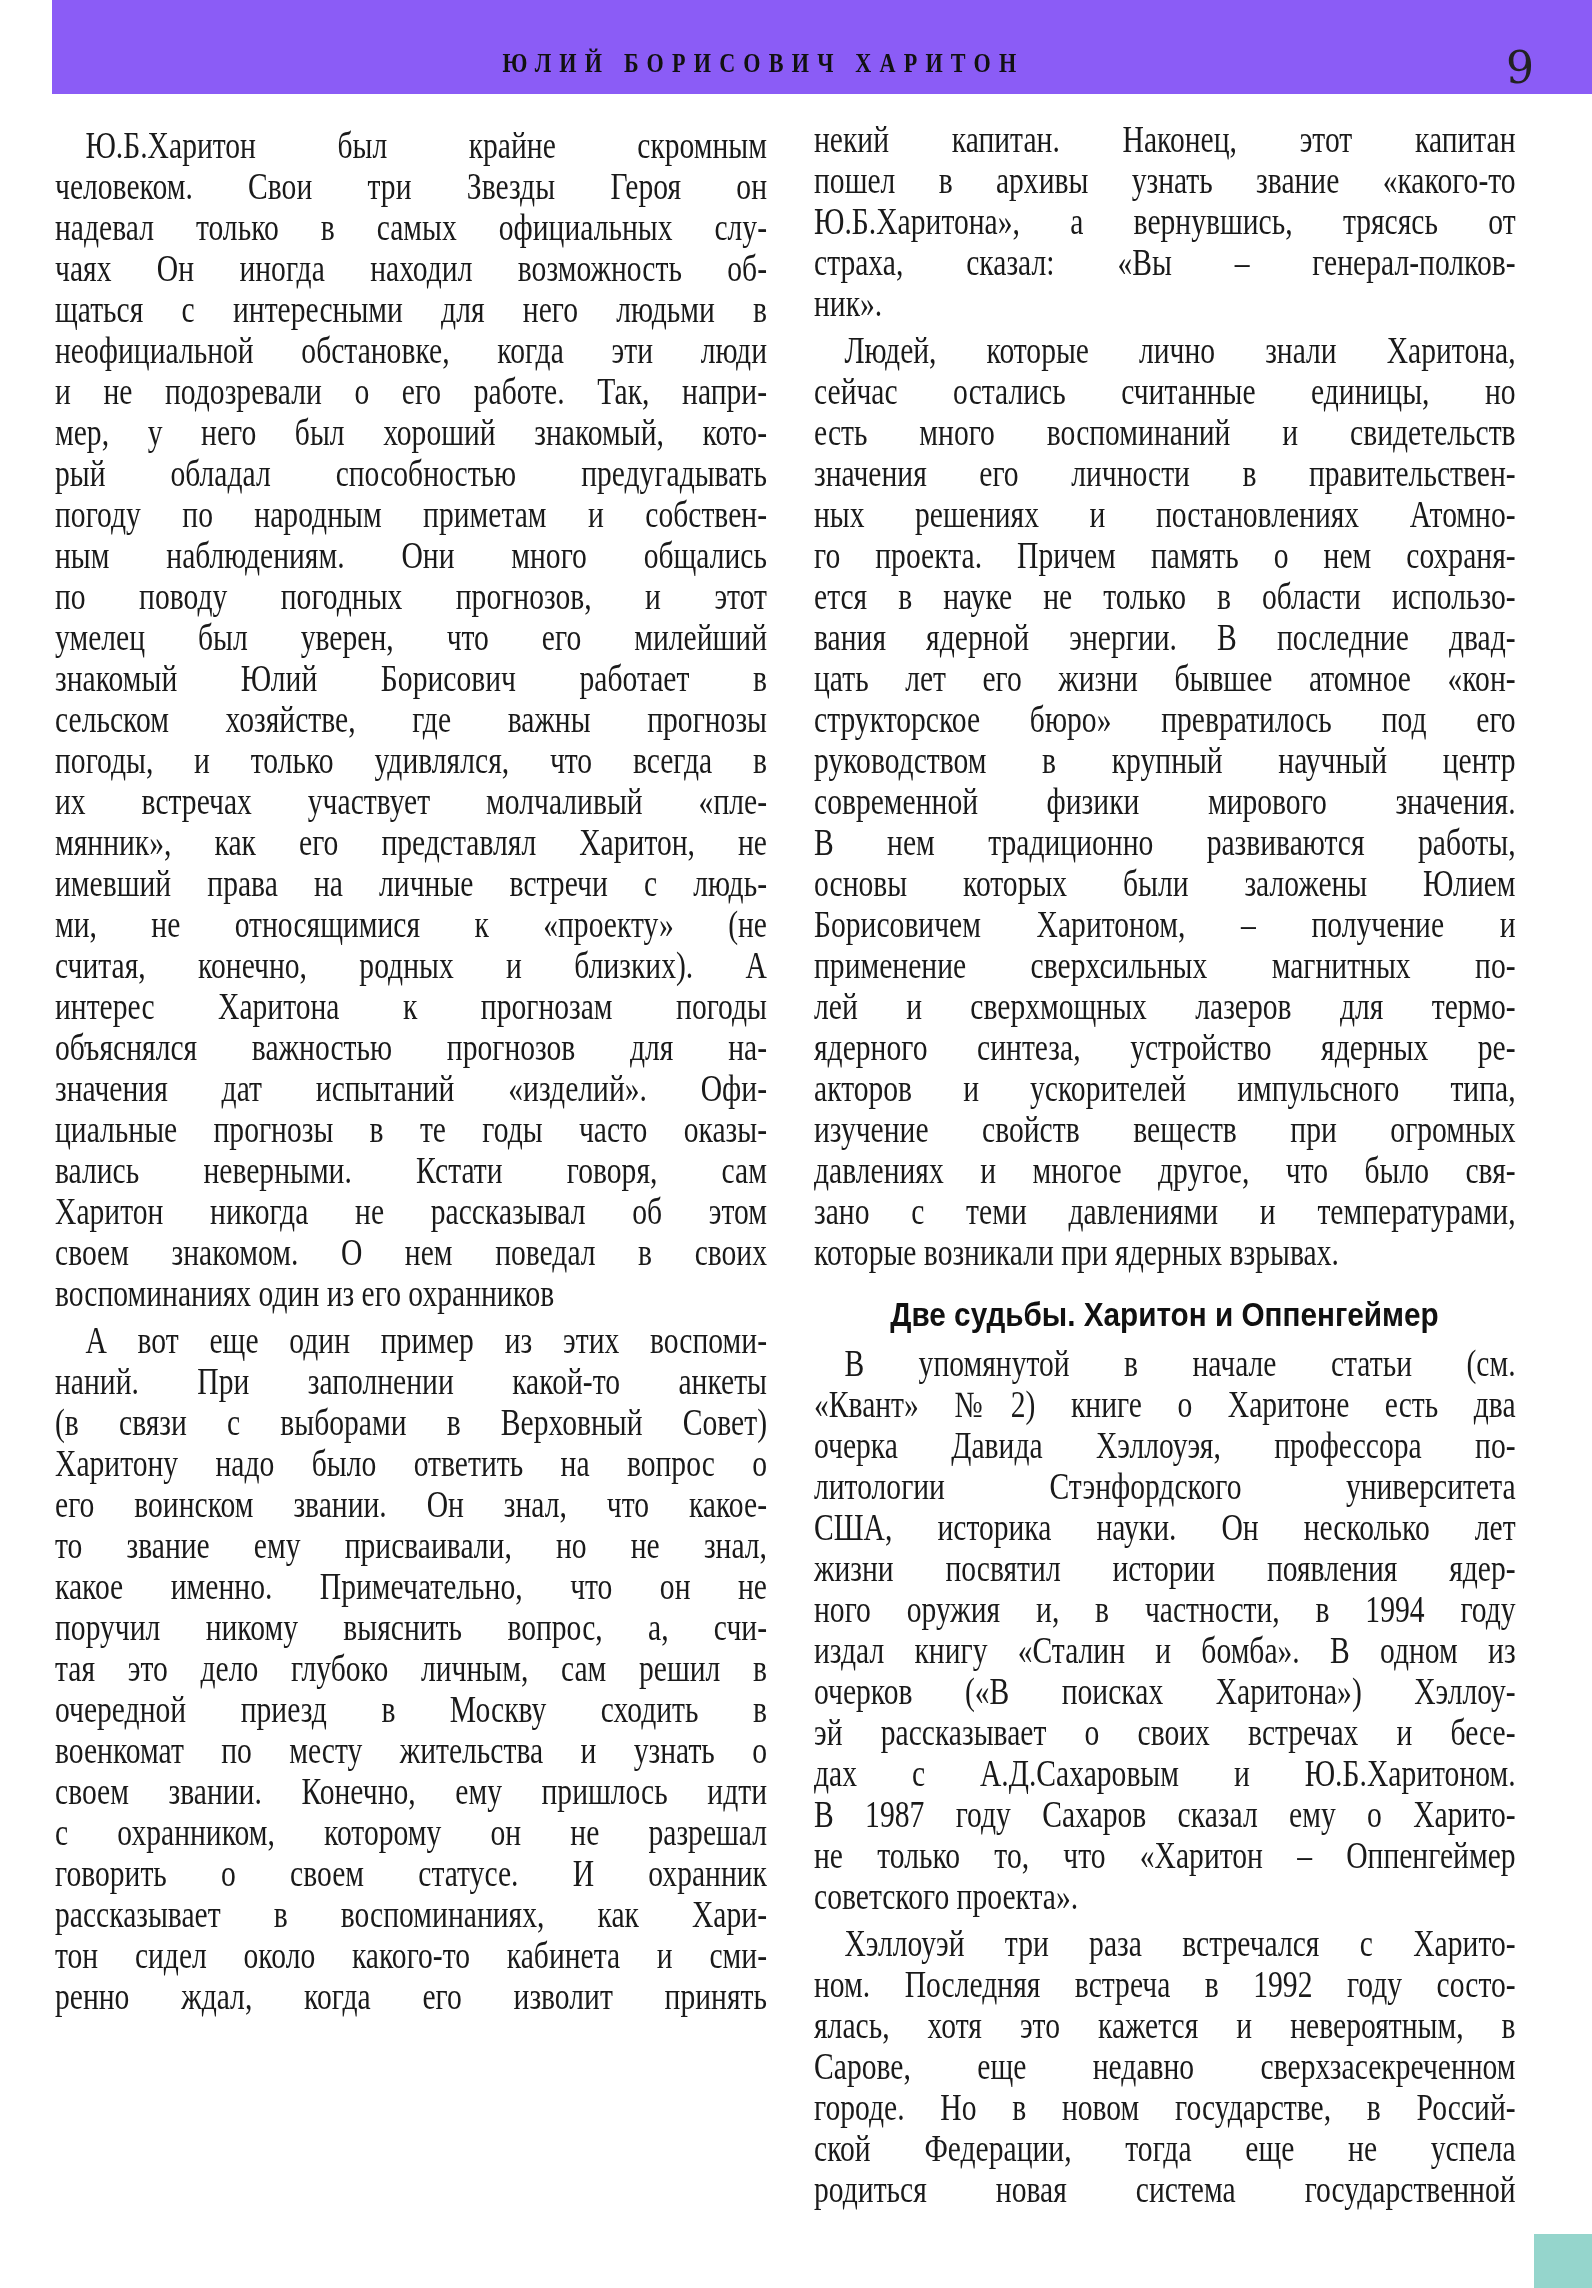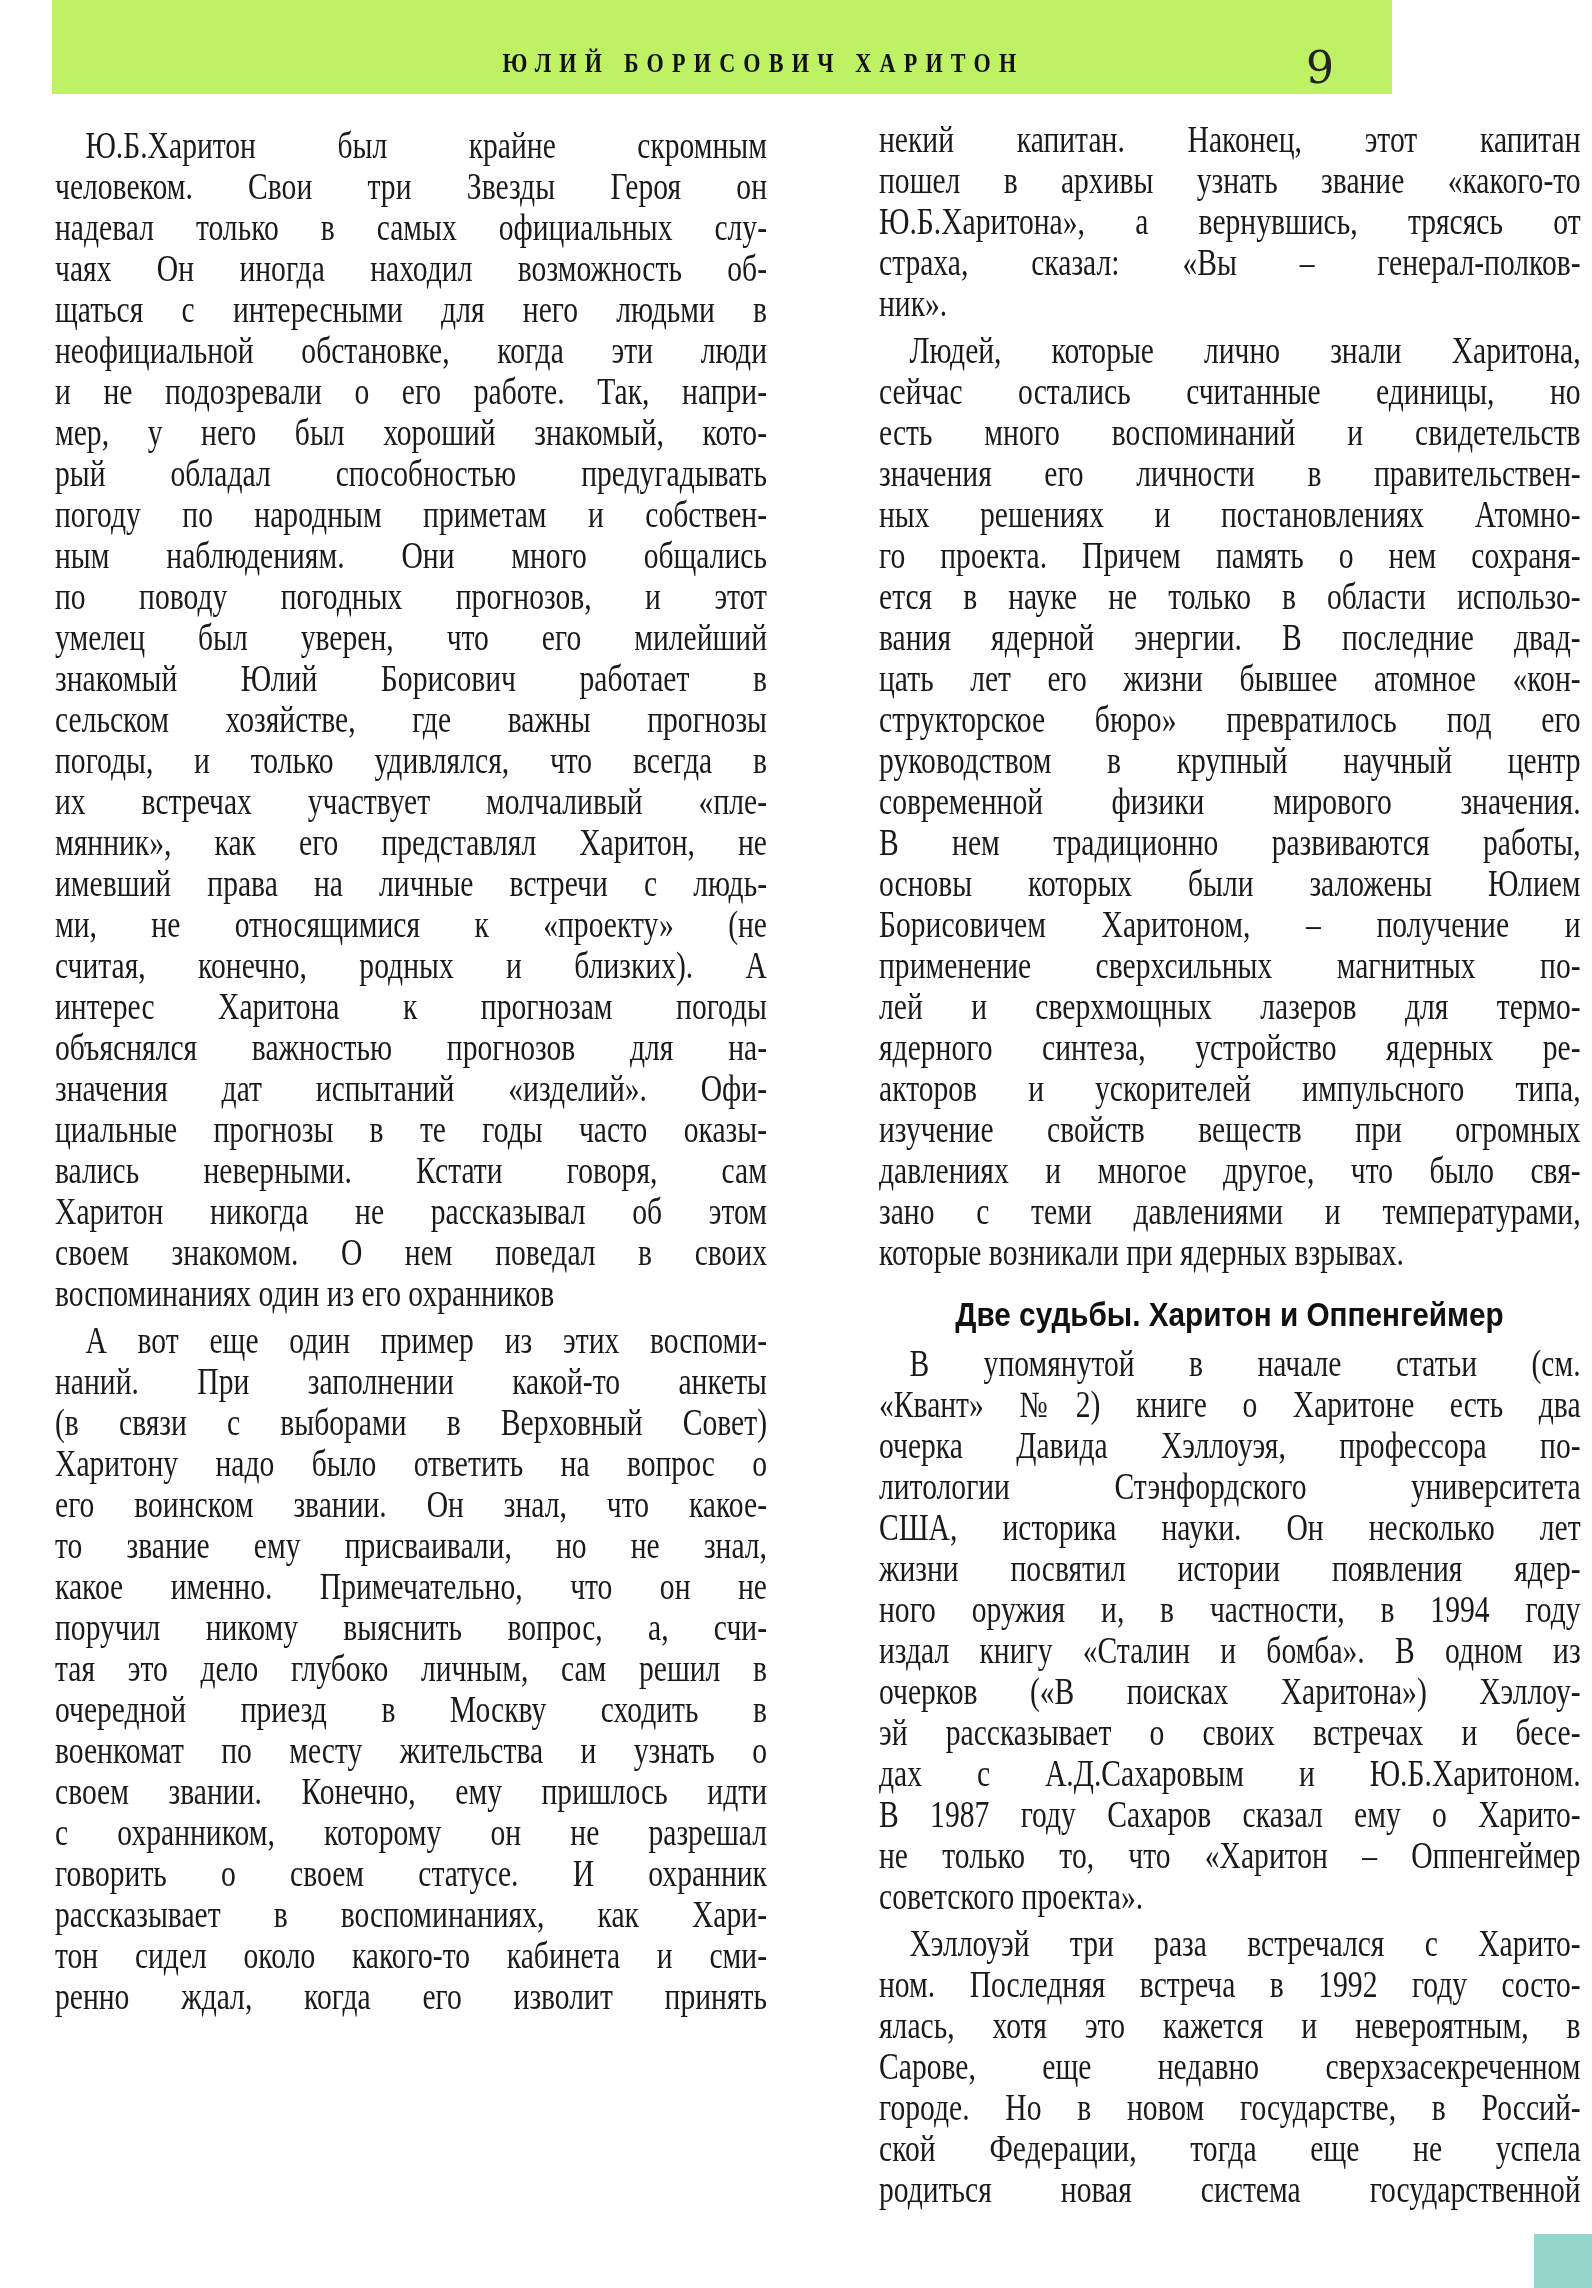--- a/index.html
+++ b/index.html
@@ -1,34 +1,34 @@
 <!DOCTYPE html>
 <html><head>
 <meta charset="utf-8">
 <style>
   html, body { margin: 0; padding: 0; background: #ffffff; }
   body { width: 1592px; height: 2289px; position: relative; overflow: hidden; }
   .header {
-    position: absolute; left: 52px; top: 0; width: 1340px; height: 94px;
-    background: #bef264;
+    position: absolute; left: 52px; top: 0; width: 1540px; height: 94px;
+    background: #8b5cf6;
   }
   .header-title {
     position: absolute; left: 0; width: 1423px; top: 48px;
     text-align: center;
     font-family: "Liberation Serif", serif; font-weight: bold;
     font-size: 27px; letter-spacing: 10px; color: #111;
     transform: scaleX(0.82); transform-origin: center;
   }
   .page-number {
     position: absolute; right: 58px; top: 42px;
     font-family: "DejaVu Serif", serif; font-size: 44px; color: #222;
   }
   .column { position: absolute; top: 119px; }
   .col-left { left: 55px; width: 711px; }
-  .col-right { left: 879px; width: 701px; }
+  .col-right { left: 814px; width: 701px; }
   .line {
     display: block; white-space: nowrap;
     font-family: "Liberation Serif", serif; font-size: 37px; color: #1a1a1a;
     height: 41px; line-height: 41px;
     text-align: justify; text-align-last: justify;
     transform: scaleX(0.8); transform-origin: left center;
   }
   .col-left .line { width: 890px; }
   .col-right .line { width: 877px; }
   .line.last { text-align-last: left; }

